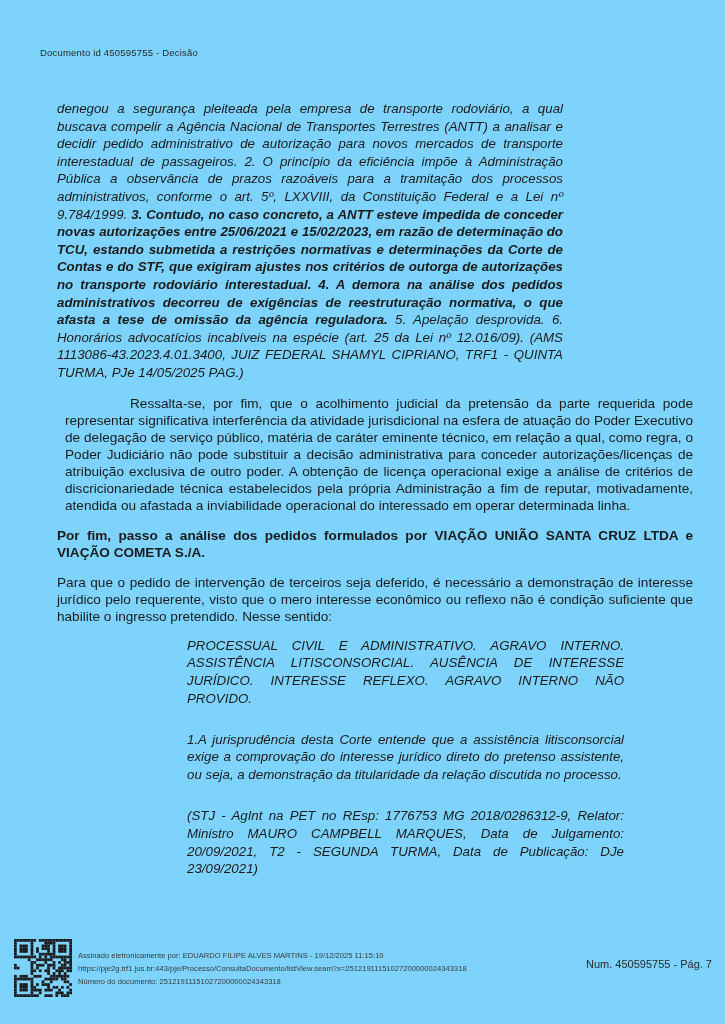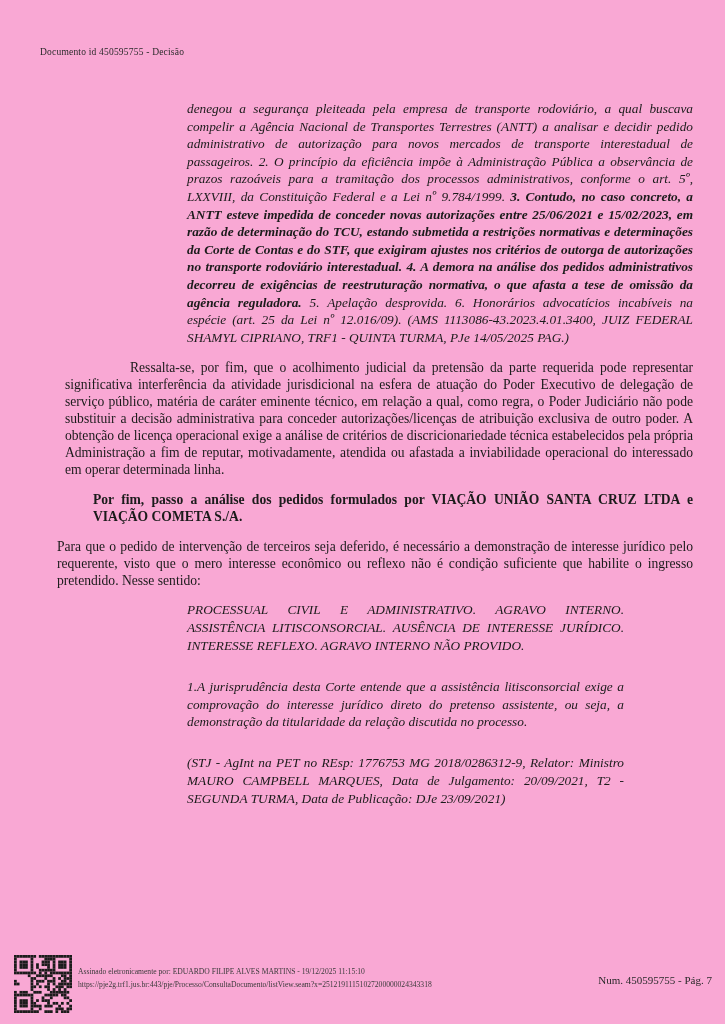--- a/index.html
+++ b/index.html
@@ -1,51 +1,51 @@
 <!DOCTYPE html>
 <html lang="pt-BR"><head>
 <meta charset="utf-8">
 <style>
   * { margin:0; padding:0; box-sizing:border-box; }
   html,body { background:#e8e8e8; }
   .page {
     position:relative;
     width:725px; height:1024px;
     margin:0 auto;
-    background:#f9a8d4;
-    font-family:Liberation Serif, serif;
+    background:#7dd3fc;
+    font-family:Liberation Sans, sans-serif;
     color:#1b1b1b;
     overflow:hidden;
   }
   .doc-header {
     position:absolute; top:47px; left:40px;
     font-size:9.5px; color:#2a2a2a; letter-spacing:0.2px;
   }
   .content {
     position:absolute; top:100px; left:57px; width:636px;
     font-size:13.6px; line-height:17px; text-align:justify;
   }
   .quote1 {
-    margin-left:130px; width:506px;
+    width:506px;
     font-style:italic; font-size:13.3px; line-height:17.6px;
     text-align:justify;
   }
   .quote1 .bold { font-weight:bold; }
   .body-p { margin-top:13px; }
   .indent-first { text-indent:65px;margin-left:8px; }
-  .bold-p { font-weight:bold;margin-left:36px; }
+  .bold-p { font-weight:bold; }
   .quote2 {
     margin-left:130px; width:437px; margin-top:7px;
     font-style:italic; font-size:13.3px; line-height:17.8px;
     text-align:justify;
   }
   .quote2 p { margin-top:23px; }
   .quote2 p:first-child { margin-top:12px; }
   .footer {
-    position:absolute; left:0; bottom:0; width:725px; height:70px;
+    position:absolute; left:0; bottom:16px; width:725px; height:70px;
   }
   .qr {
     position:absolute; left:14px; top:1px; width:58px; height:58px;
   }
   .sig-block {
     position:absolute; left:78px; top:12px;
     font-size:7.6px; line-height:12.8px; color:#3a3a3a;
     white-space:nowrap;
   }
   .page-label {
@@ -318,17 +318,18 @@
           <rect x="30" y="50" width="2.5" height="2.5"></rect>
           <rect x="32.5" y="50" width="2.5" height="2.5"></rect>
           <rect x="37.5" y="50" width="2.5" height="2.5"></rect>
           <rect x="42.5" y="50" width="2.5" height="2.5"></rect>
           <rect x="45" y="50" width="2.5" height="2.5"></rect>
           <rect x="47.5" y="50" width="2.5" height="2.5"></rect>
         </svg></div>
     <div class="sig-block">
       <div>Assinado eletronicamente por: EDUARDO FILIPE ALVES MARTINS - 19/12/2025 11:15:10</div>
       <div>https://pje2g.trf1.jus.br:443/pje/Processo/ConsultaDocumento/listView.seam?x=25121911151027200000024343318</div>
+      <div>Número do documento: 25121911151027200000024343318</div>
     </div>
     <div class="page-label">Num. 450595755 - Pág. 7</div>
   </div>
 
 </div>
 
 </body></html>

